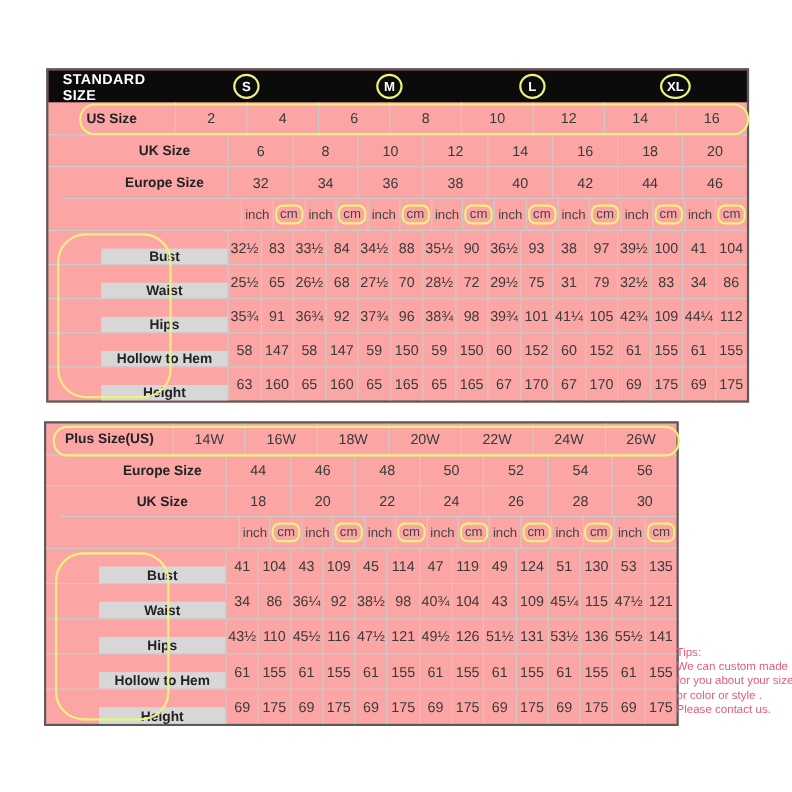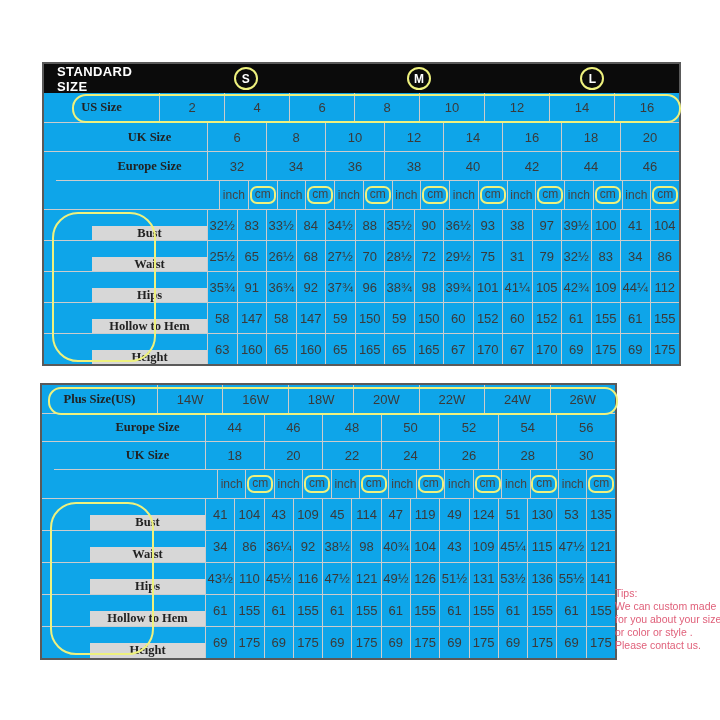--- a/index.html
+++ b/index.html
@@ -11,21 +11,21 @@
     --outer:#5a5a5a;
     --text:#3a3a3a;
     --tips:#e0607a;
   }
   html,body{margin:0;padding:0;}
   body{
     width:720px;height:720px;position:relative;background:#ffffff;
     font-family:"Liberation Sans", sans-serif;overflow:hidden;
   }
   .size-table{
-    position:absolute;background:#0ea5e9;border:2px solid var(--outer);
+    position:absolute;background:#fca5a5;border:2px solid var(--outer);
     box-sizing:border-box;
   }
   #std{left:42px;top:62px;width:639px;}
   #plus{left:40px;top:383px;width:577px;}
 
   .header-bar{height:29px;background:var(--header-bg);display:flex;align-items:center;color:var(--header-text);box-sizing:border-box;}
   .header-label{flex:0 0 115px;padding-left:13px;font-weight:bold;font-size:13px;letter-spacing:.4px;box-sizing:border-box;}
   .header-groups{flex:1 1 0;display:flex;height:100%;}
   .header-group-cell{flex:1 1 0;display:flex;align-items:center;justify-content:center;}
   .group-ellipse{
@@ -36,21 +36,21 @@
   }
 
   .row{display:flex;box-sizing:border-box;}
   .row + .row{border-top:1px solid var(--grid);padding-left:48px;}
   .header-bar + .row{border-top:none;}
   .cell{
     display:flex;align-items:center;justify-content:center;
     font-size:13px;color:var(--text);box-sizing:border-box;min-width:0;
   }
   .cell + .cell{border-left:1px solid var(--grid);}
-  .cell.label{flex:0 0 115px;font-weight:bold;font-size:12.5px;color:#222222;font-family:Liberation Serif, serif;}
+  .cell.label{flex:0 0 115px;font-weight:bold;font-size:12.5px;color:#222222;}
   .cell.v{flex:1 1 0;}
   .size-row{height:29px;}
   #plus .size-row{height:28px;}
   .unit-row{height:29px;margin-left:12px;}
   .unit-row .cell.v{font-size:12px;color:#444444;}
   .meas-row{height:31px;}
   #plus .meas-row{height:32px;}
   .meas-row .cell.label{background:var(--label-bg);margin-top:16px;}
   .cm-box{
     border:2px solid var(--yellow);border-radius:7px;padding:0 3px;
@@ -79,20 +79,23 @@
       <div class="header-label">STANDARD SIZE</div>
       <div class="header-groups">
         <div class="header-group-cell">
           <div class="group-ellipse">S</div>
         </div>
         <div class="header-group-cell">
           <div class="group-ellipse">M</div>
         </div>
         <div class="header-group-cell">
           <div class="group-ellipse">L</div>
+        </div>
+        <div class="header-group-cell">
+          <div class="group-ellipse">XL</div>
         </div>
       </div>
     </div>
     <div class="row size-row">
       <div class="cell label">US Size</div>
       <div class="cell v">2</div>
       <div class="cell v">4</div>
       <div class="cell v">6</div>
       <div class="cell v">8</div>
       <div class="cell v">10</div>

